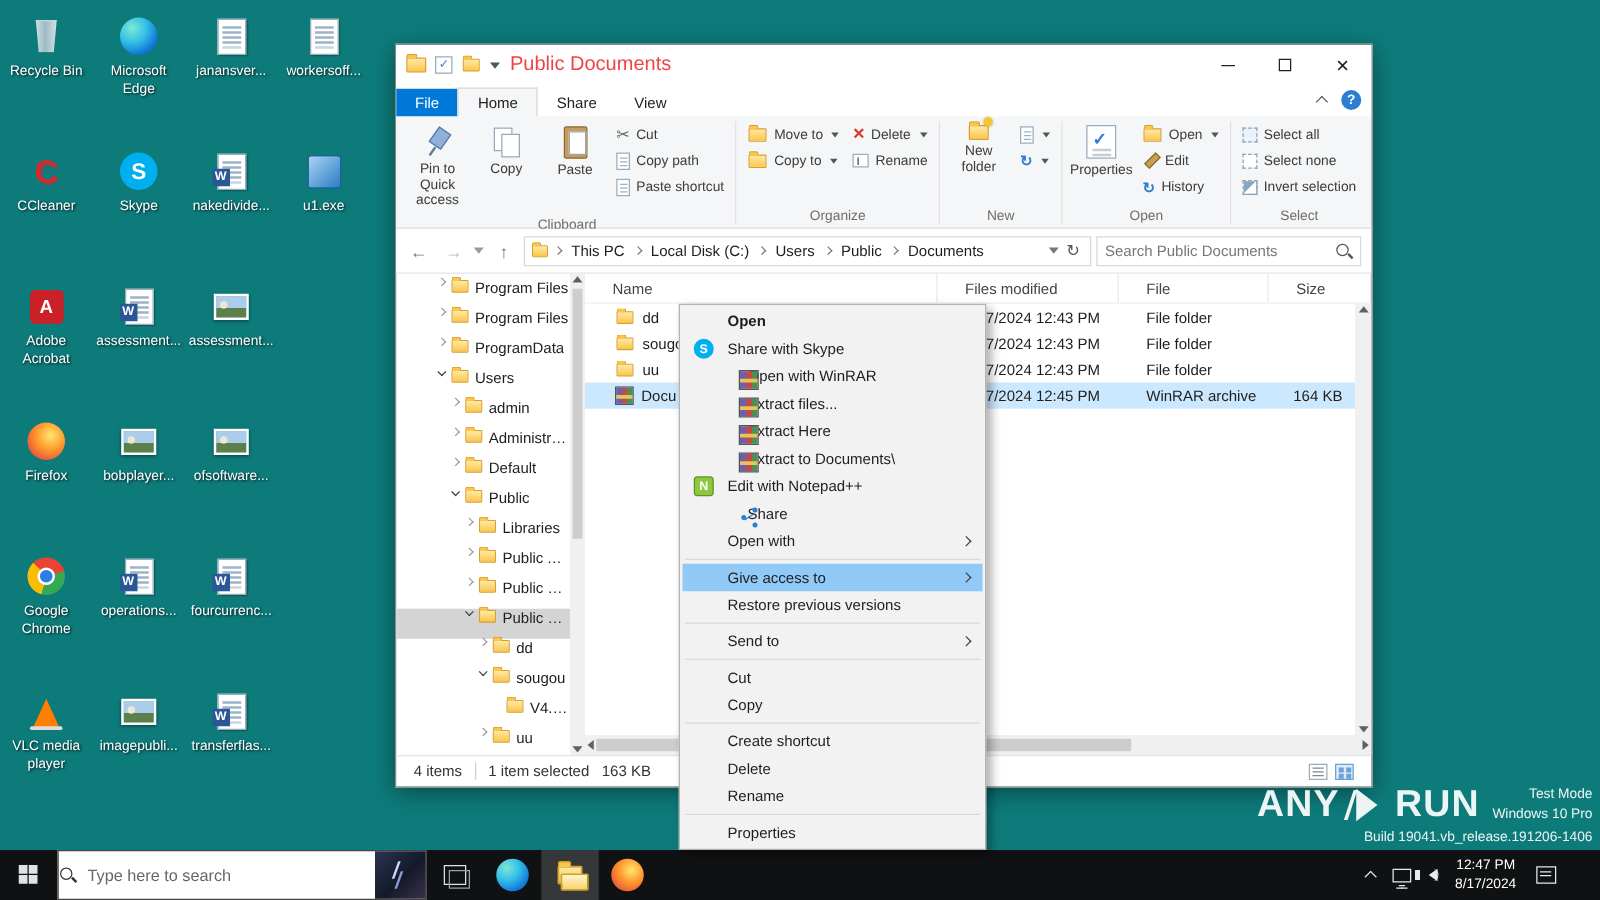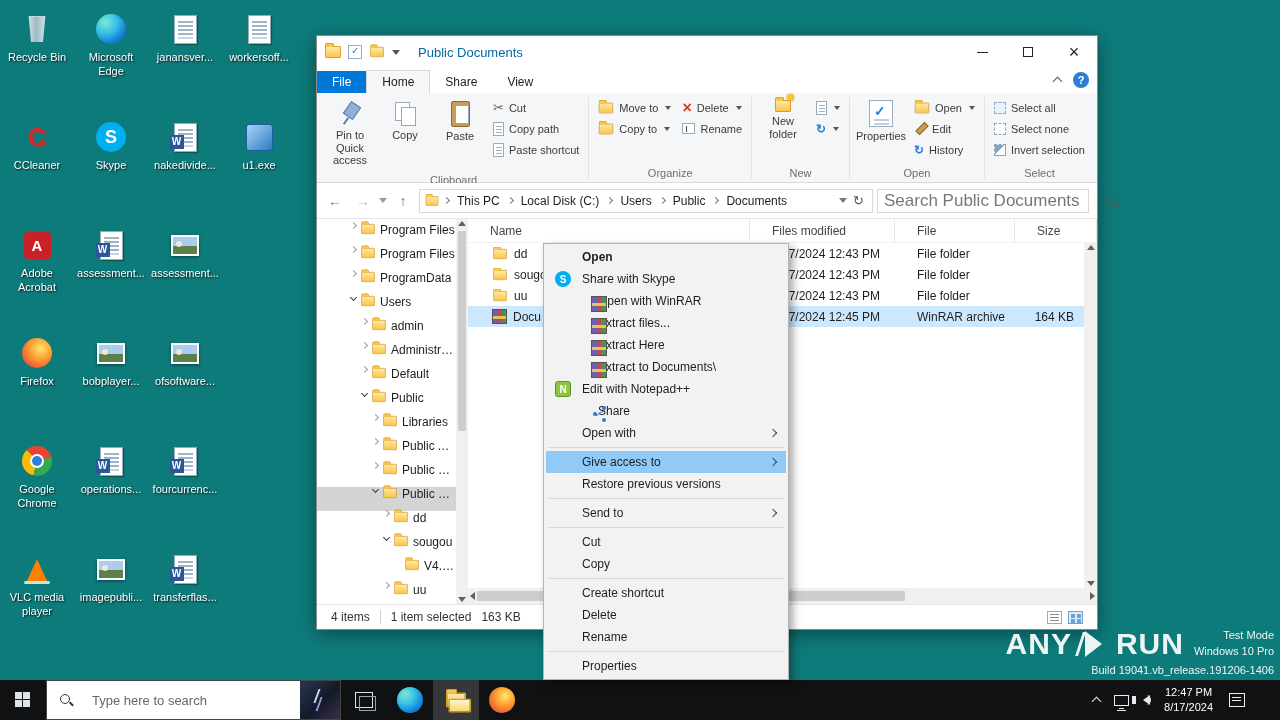--- a/index.html
+++ b/index.html
@@ -35,21 +35,21 @@
 
 
 .explorer{position:absolute;left:316px;top:35px;width:782px;height:595px;background:#fff;border:1px solid #8a8a8a;box-shadow:0 4px 18px rgba(0,0,0,.4);display:flex;flex-direction:column;z-index:10;font-size:12px;color:#1e1e1e}
 .titlebar{height:32px;display:flex;align-items:center;background:#fff;flex:0 0 auto}
 .qat{display:flex;align-items:center;gap:7px;padding:0 8px}
 .fold{width:16px;height:12px;background:linear-gradient(#ffe9a8,#fbc64a);border:1px solid #d99f2b;border-radius:1px;position:relative;flex:0 0 auto}
 .fold::before{content:"";position:absolute;left:-1px;top:-4px;width:7px;height:3px;background:#fbc64a;border:1px solid #d99f2b;border-bottom:none;border-radius:2px 2px 0 0}
 .qat-ic{width:14px;height:14px;background:#fff;border:1px solid #9aacba;position:relative}
 .qat-ic::after{content:"✓";position:absolute;left:2px;top:-1px;font-size:10px;color:#2d7dd2}
 .caret-down{width:0;height:0;border-left:4px solid transparent;border-right:4px solid transparent;border-top:5px solid #555}
-.title-text{margin-left:10px;font-size:13px;color:#0369a1}
+.title-text{font-size:16px;color:#ef4444}
 .win-controls{margin-left:auto;display:flex;height:100%}
 .win-btn{width:46px;height:100%;display:flex;align-items:center;justify-content:center;color:#222}
 .glyph-min{width:11px;height:1px;background:#222}
 .glyph-max{width:10px;height:10px;border:1px solid #222}
 .glyph-close{font-size:14px;line-height:1}
 .glyph-close::before{content:"×";font-size:18px}
 
 .tabstrip{height:25px;display:flex;align-items:flex-end;background:#fff;flex:0 0 auto;position:relative}
 .tab{padding:4px 15px;font-size:12px;color:#222}
 .tab-file{background:#0078d7;color:#fff}
@@ -102,21 +102,21 @@
 .addressbar{height:36px;display:flex;align-items:center;gap:4px;padding:0 8px 0 6px;background:#fff;border-bottom:1px solid #e4e4e4;flex:0 0 auto}
 .nav-arrow{width:24px;height:24px;display:flex;align-items:center;justify-content:center;font-size:14px;color:#777}
 .nav-arrow.fwd{color:#bbb}
 .crumb-bar{flex:1;height:24px;border:1px solid #d9d9d9;display:flex;align-items:center;gap:2px;padding:0 4px;background:#fff}
 .crumb{padding:2px 4px;color:#1e1e1e;white-space:nowrap}
 .crumb-sep{width:5px;height:5px;border-right:1px solid #777;border-top:1px solid #777;transform:rotate(45deg);margin:0 2px;flex:0 0 auto}
 .crumb-spacer{flex:1}
 .refresh{color:#555;font-size:13px;padding:0 4px}
 .refresh::before{content:"↻"}
 .searchbox{width:212px;height:24px;border:1px solid #d9d9d9;display:flex;align-items:center;padding:0 6px;background:#fff}
-.searchbox input{border:none;outline:none;flex:1;font-size:17px;color:#444;font-family:"Liberation Sans",sans-serif;background:transparent}
+.searchbox input{border:none;outline:none;flex:1;font-size:12px;color:#444;font-family:"Liberation Sans",sans-serif;background:transparent}
 .searchbox input::placeholder{color:#777}
 .mag{width:14px;height:14px;position:relative;flex:0 0 auto}
 .mag::before{content:"";position:absolute;left:1px;top:1px;width:8px;height:8px;border:1.5px solid #555;border-radius:50%}
 .mag::after{content:"";position:absolute;left:10px;top:10px;width:5px;height:1.5px;background:#555;transform:rotate(45deg)}
 
 .content{flex:1;display:flex;min-height:0}
 .navpane{width:139px;flex:0 0 auto;overflow:hidden;padding-top:4px}
 .ti{height:24px;display:flex;gap:4px;white-space:nowrap}
 .ti .tl{overflow:hidden;text-overflow:ellipsis}
 .ti.sel{background:#d4d4d4}
@@ -184,21 +184,21 @@
 .wm-logo::before{content:"";position:absolute;left:6px;top:0;border-left:17px solid rgba(255,255,255,.92);border-top:13px solid transparent;border-bottom:13px solid transparent}
 .wm-logo::after{content:"";position:absolute;left:0;top:1px;width:3px;height:24px;background:rgba(255,255,255,.92);transform:skewX(-18deg)}
 .wm-meta{font-size:11px;line-height:1.45}
 .wm-build{font-size:11px;margin-top:3px}
 
 
 .taskbar{position:absolute;left:0;bottom:0;width:1280px;height:40px;background:#0f1112;display:flex;align-items:stretch;z-index:60;color:#e8eaed}
 .tb-start{width:46px;display:flex;align-items:center;justify-content:center}
 .win-logo{width:16px;height:16px;display:grid;grid-template-columns:7px 7px;grid-template-rows:7px 7px;gap:1px}
 .win-logo span{background:#dfe3e6}
-.tb-search{width:295px;background:#fff;display:flex;align-items:center;padding-left:12px;gap:19px;border:1px solid #444}
+.tb-search{width:295px;background:#fff;display:flex;align-items:center;gap:9px;border:1px solid #444}
 .tb-search .mag::before{border-color:#333}
 .tb-search .mag::after{background:#333}
 .tb-search input{border:none;outline:none;font-size:13px;color:#555;flex:1;background:transparent;font-family:"Liberation Sans",sans-serif}
 .tb-search input::placeholder{color:#666}
 .search-img{width:40px;height:38px;background:linear-gradient(135deg,#2a3550 0%,#131a29 55%,#3c2f4d 100%);position:relative;flex:0 0 auto}
 .search-img::before{content:"";position:absolute;left:16px;top:8px;width:2px;height:14px;background:#cfd6ff;transform:skewX(-20deg);box-shadow:5px 8px 0 #8f9bd8}
 .tb-btn{width:46px;display:flex;align-items:center;justify-content:center;position:relative}
 .tb-btn.active{background:rgba(255,255,255,.16)}
 .taskview{width:18px;height:16px;border:1px solid #dfe3e6;position:relative;background:transparent}
 .taskview::before{content:"";position:absolute;left:3px;top:3px;right:-4px;bottom:-4px;border:1px solid #9aa2a8}

